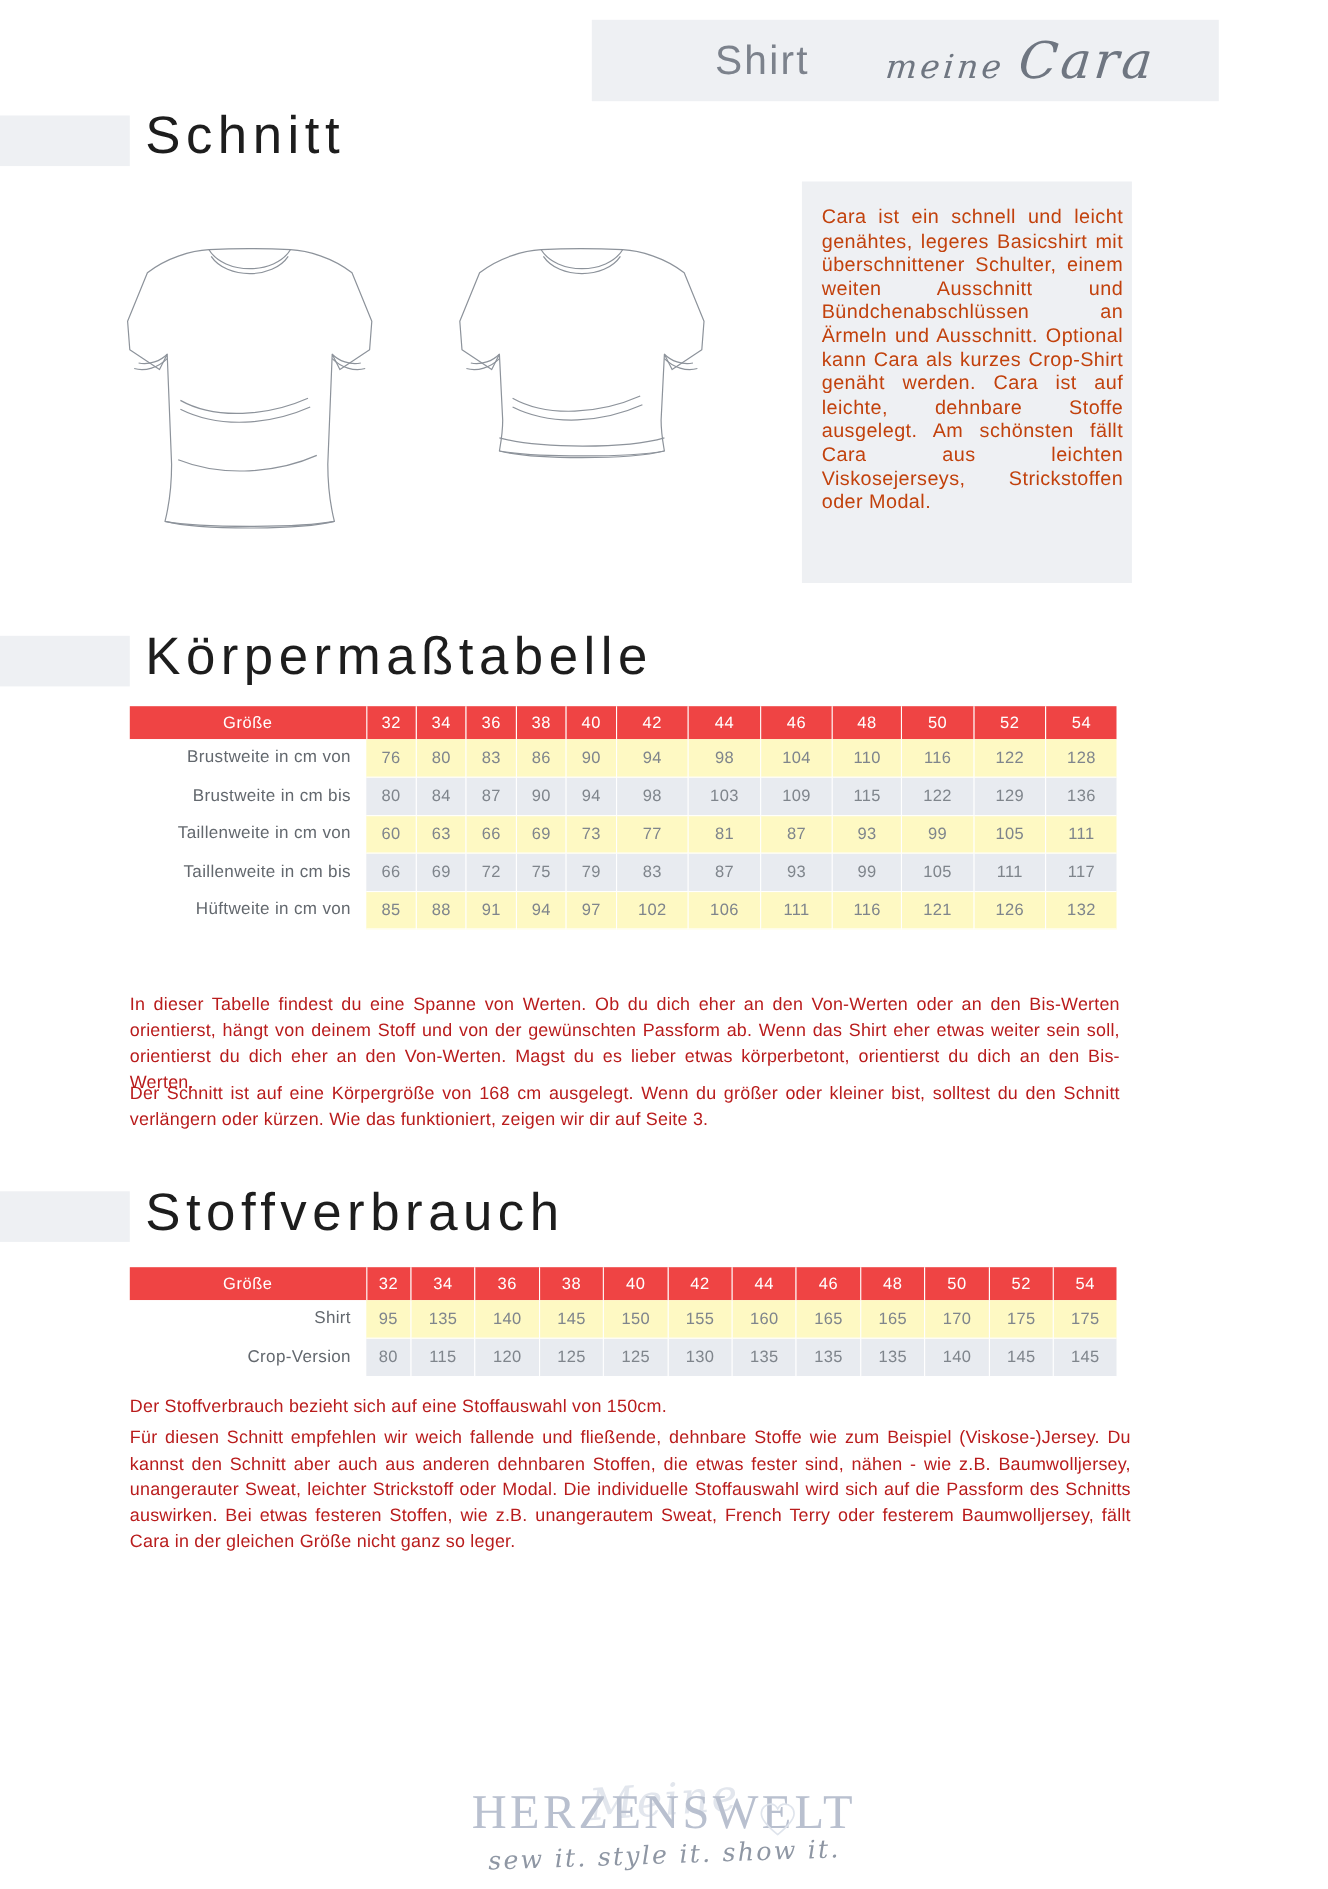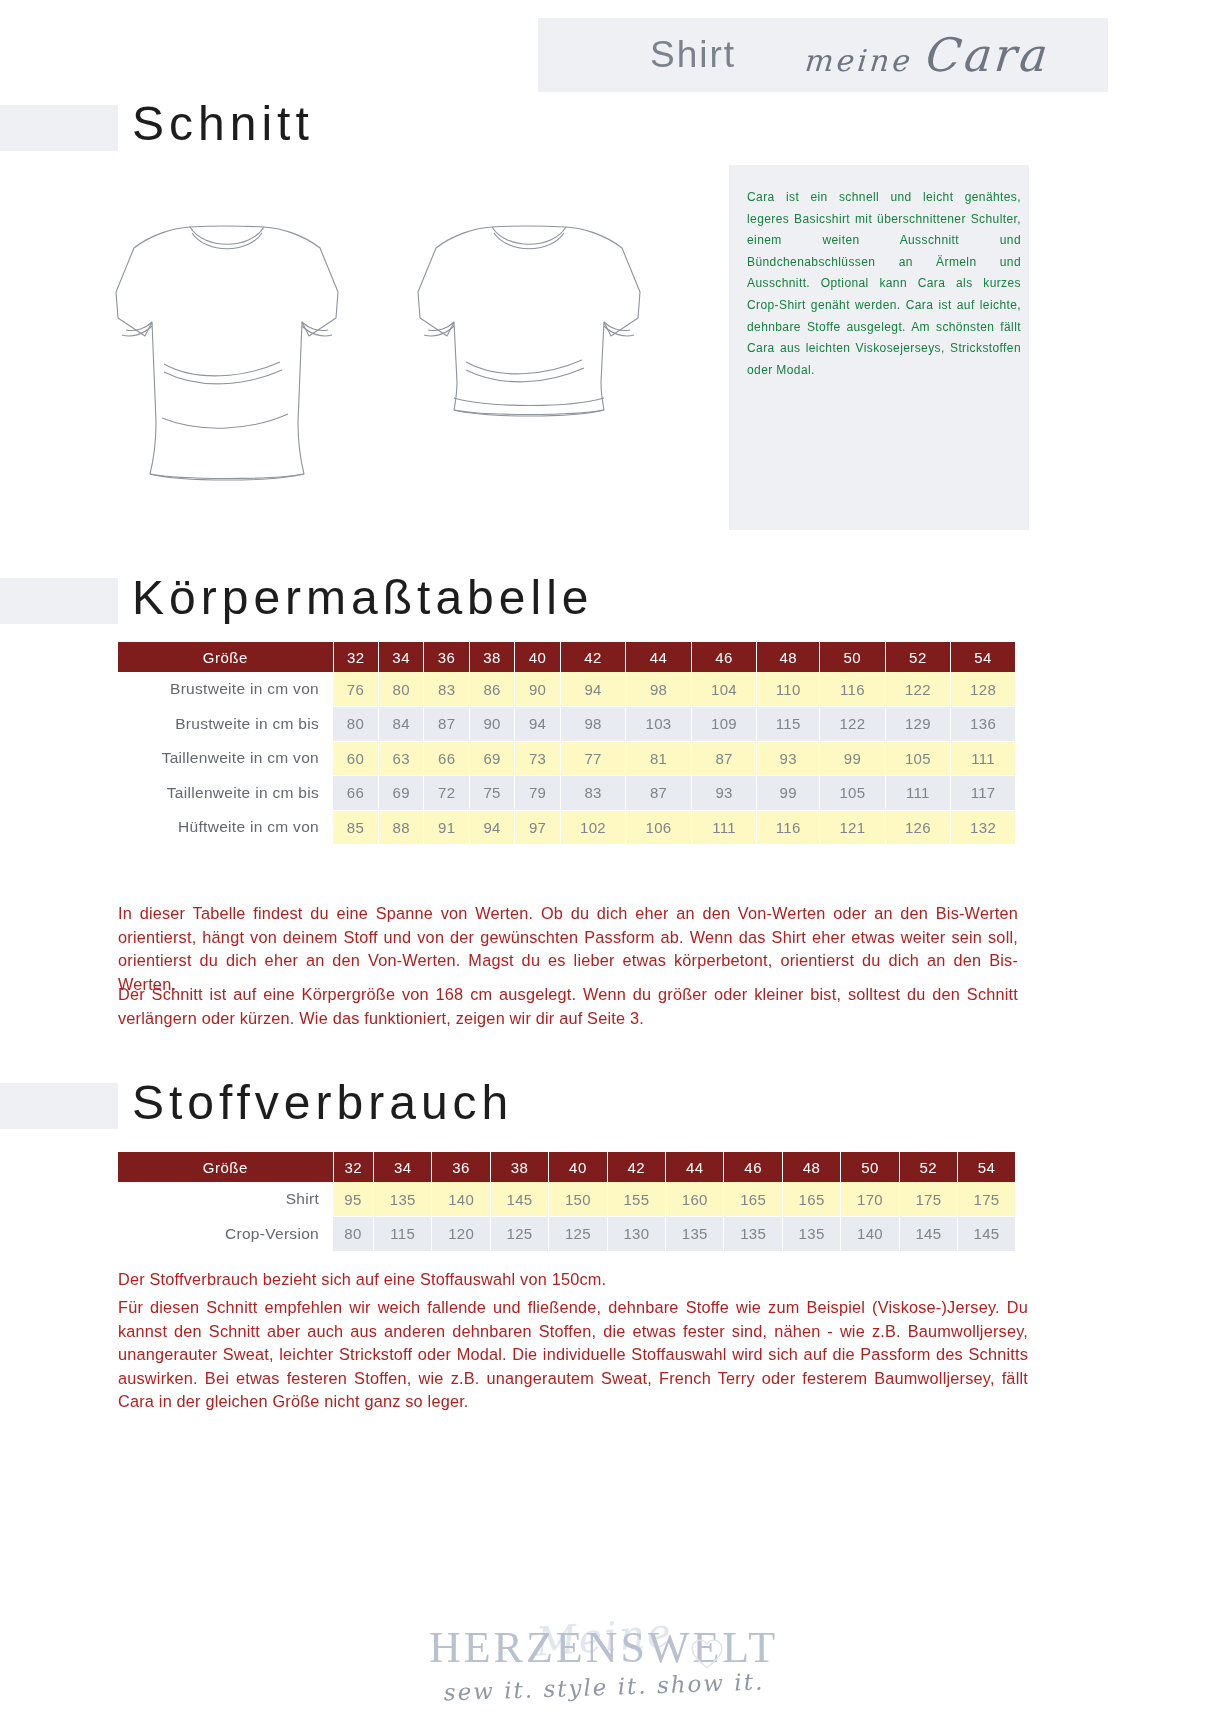--- a/index.html
+++ b/index.html
@@ -43,29 +43,29 @@
   
   .illus{ position:absolute; }
 
   
   .desc-box{
     position:absolute; left:729px; top:165px; width:300px; height:365px;
     background:#eef0f3;
     padding:22px 8px 0 18px;
   }
   .desc-box p{
-    margin:0; font-size:12px; line-height:21.6px;
-    color:#15803d; text-align:justify; letter-spacing:.4px;
+    margin:0; font-size:18px; line-height:21.6px;
+    color:#c2410c; text-align:justify; letter-spacing:.4px;
   }
 
   
   table{ border-collapse:collapse; position:absolute; }
   table td, table th{ padding:0; }
   .tbl-head th{
-    background:#7f1d1d; color:#ffffff;
+    background:#ef4444; color:#ffffff;
     font-size:15px; font-weight:400; height:30px;
     border-right:1px solid #ffffff; letter-spacing:.5px;
   }
   .tbl-head th.label-col{ width:215px; }
   .tbl-head th:last-child{ border-right:none; }
   .row-label{
     width:215px; text-align:right; padding-right:14px;
     font-size:15.5px; color:#63686e; letter-spacing:.3px;
     background:#ffffff; height:34.5px;
   }

